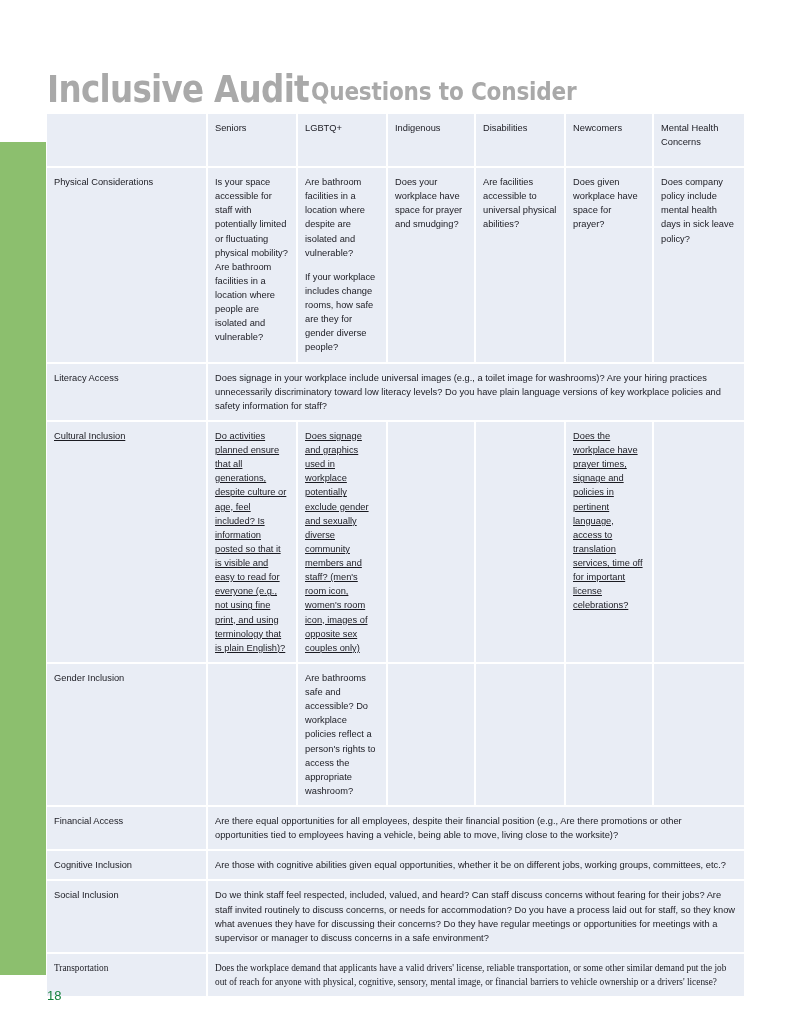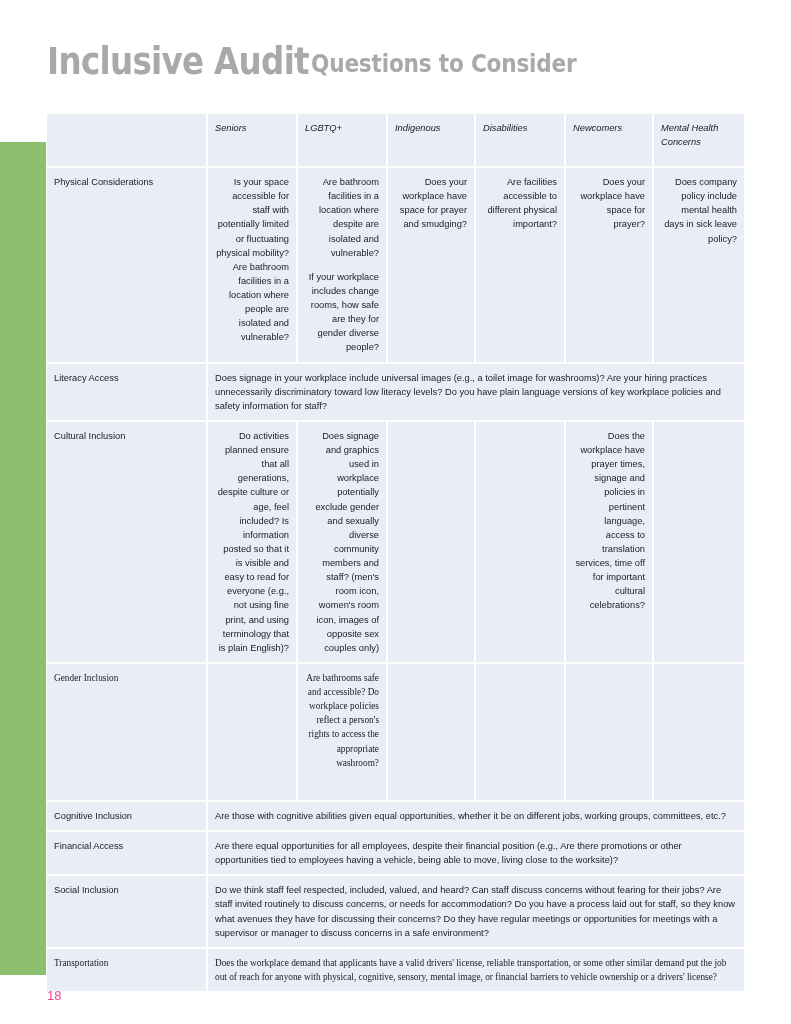--- a/index.html
+++ b/index.html
@@ -22,21 +22,21 @@
     top: 142px;
     width: 46px;
     height: 833px;
     background: #8cbf6e;
   }
 
   
   #title-block {
     position: absolute;
     left: 47px;
-    top: 40px;
+    top: 68px;
     white-space: nowrap;
   }
   #title-main {
     font-family: "DejaVu Sans", sans-serif;
     font-weight: bold;
     font-size: 37px;
     letter-spacing: -0.8px;
     color: #a9a9a9;
     display: inline-block;
     transform: scaleX(0.88);
@@ -87,46 +87,45 @@
   }
   .rowlabel {
     font-weight: bold;
     font-size: 9.3px;
     color: #15151c;
   }
   thead th {
     font-weight: bold;
     font-size: 9.6px;
     height: 38px;
-    font-style: italic;
   }
 
   
   col.c0 { width: 160px; }
   col.c1 { width: 90px; }
   col.c2 { width: 90px; }
   col.c3 { width: 88px; }
   col.c4 { width: 90px; }
   col.c5 { width: 88px; }
   col.c6 { width: 91px; }
 
-  .para { margin: 0 0 10px 0; text-align: right; }
+  .para { margin: 0 0 10px 0; }
   .para:last-child { margin-bottom: 0; }
 
   .tall-row td { height: 178px; margin-top: 38px; }
-  .cultural-row td { height: 224px; }
-  .gender-row td { height: 122px; font-family: Liberation Serif, serif; }
+  .cultural-row td { height: 224px; text-decoration: underline; }
+  .gender-row td { height: 122px; }
 
   
   #page-number {
     position: absolute;
     left: 47px;
     top: 988px;
     font-size: 13px;
-    color: #ec4899;
+    color: #15803d;
     font-family: "Liberation Sans", sans-serif;
   }
 </style>
 </head>
 <body>
 
 <div id="green-bar"></div>
 
 <div id="title-block">
   <span id="title-main">Inclusive Audit</span>
@@ -161,68 +160,68 @@
           <div class="para">Is your space accessible for staff with potentially limited or fluctuating physical mobility? Are bathroom facilities in a location where people are isolated and vulnerable?</div>
         </td>
         <td>
           <div class="para">Are bathroom facilities in a location where despite are isolated and vulnerable?</div>
           <div class="para">If your workplace includes change rooms, how safe are they for gender diverse people?</div>
         </td>
         <td>
           <div class="para">Does your workplace have space for prayer and smudging?</div>
         </td>
         <td>
-          <div class="para">Are facilities accessible to different physical important?</div>
-        </td>
-        <td>
-          <div class="para">Does your workplace have space for prayer?</div>
+          <div class="para">Are facilities accessible to universal physical abilities?</div>
+        </td>
+        <td>
+          <div class="para">Does given workplace have space for prayer?</div>
         </td>
         <td>
           <div class="para">Does company policy include mental health days in sick leave policy?</div>
         </td>
       </tr>
       <tr>
         <td class="rowlabel">Literacy Access</td>
         <td colspan="6">Does signage in your workplace include universal images (e.g., a toilet image for washrooms)? Are your hiring practices unnecessarily discriminatory toward low literacy levels? Do you have plain language versions of key workplace policies and safety information for staff?</td>
       </tr>
       <tr class="cultural-row">
         <td class="rowlabel">Cultural Inclusion</td>
         <td>
           <div class="para">Do activities planned ensure that all generations, despite culture or age, feel included? Is information posted so that it is visible and easy to read for everyone (e.g., not using fine print, and using terminology that is plain English)?</div>
         </td>
         <td>
           <div class="para">Does signage and graphics used in workplace potentially exclude gender and sexually diverse community members and staff? (men's room icon, women's room icon, images of opposite sex couples only)</div>
         </td>
         <td></td>
         <td></td>
         <td>
-          <div class="para">Does the workplace have prayer times, signage and policies in pertinent language, access to translation services, time off for important cultural celebrations?</div>
+          <div class="para">Does the workplace have prayer times, signage and policies in pertinent language, access to translation services, time off for important license celebrations?</div>
         </td>
         <td></td>
       </tr>
       <tr class="gender-row">
         <td class="rowlabel">Gender Inclusion</td>
         <td></td>
         <td>
           <div class="para">Are bathrooms safe and accessible? Do workplace policies reflect a person's rights to access the appropriate washroom?</div>
         </td>
         <td></td>
         <td></td>
         <td></td>
         <td></td>
       </tr>
       <tr>
+        <td class="rowlabel">Financial Access</td>
+        <td colspan="6">Are there equal opportunities for all employees, despite their financial position (e.g., Are there promotions or other opportunities tied to employees having a vehicle, being able to move, living close to the worksite)?</td>
+      </tr>
+      <tr>
         <td class="rowlabel">Cognitive Inclusion</td>
         <td colspan="6">Are those with cognitive abilities given equal opportunities, whether it be on different jobs, working groups, committees, etc.?</td>
       </tr>
       <tr>
-        <td class="rowlabel">Financial Access</td>
-        <td colspan="6">Are there equal opportunities for all employees, despite their financial position (e.g., Are there promotions or other opportunities tied to employees having a vehicle, being able to move, living close to the worksite)?</td>
-      </tr>
-      <tr>
         <td class="rowlabel">Social Inclusion</td>
         <td colspan="6">Do we think staff feel respected, included, valued, and heard? Can staff discuss concerns without fearing for their jobs? Are staff invited routinely to discuss concerns, or needs for accommodation? Do you have a process laid out for staff, so they know what avenues they have for discussing their concerns? Do they have regular meetings or opportunities for meetings with a supervisor or manager to discuss concerns in a safe environment?</td>
       </tr>
       <tr>
         <td class="rowlabel">Transportation</td>
         <td colspan="6">Does the workplace demand that applicants have a valid drivers' license, reliable transportation, or some other similar demand put the job out of reach for anyone with physical, cognitive, sensory, mental image, or financial barriers to vehicle ownership or a drivers' license?</td>
       </tr>
     </tbody>
 </table>
 

